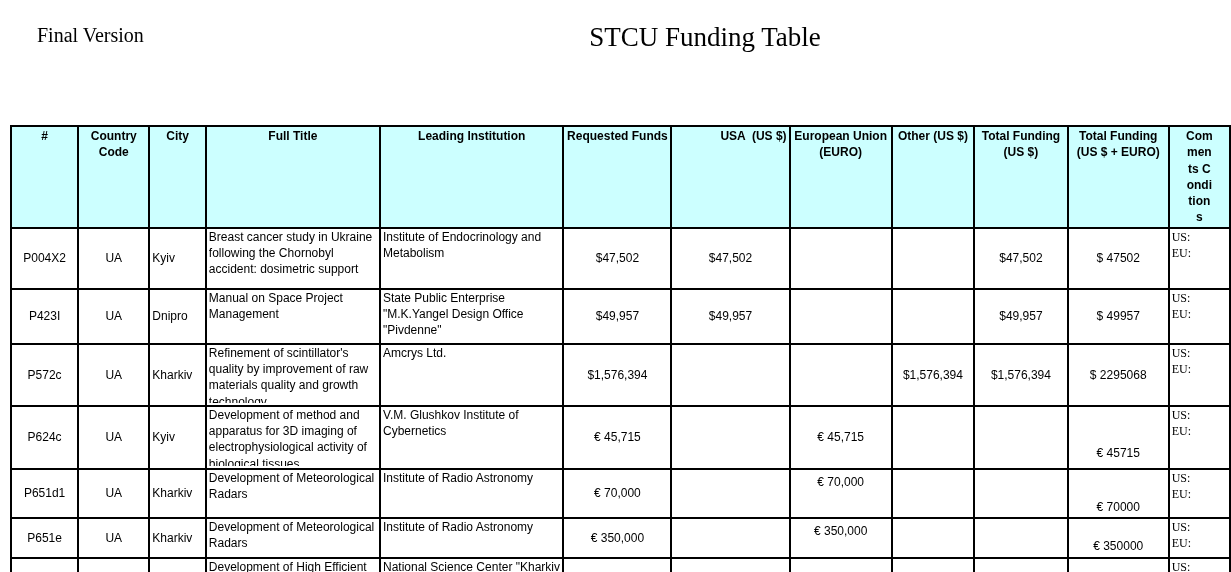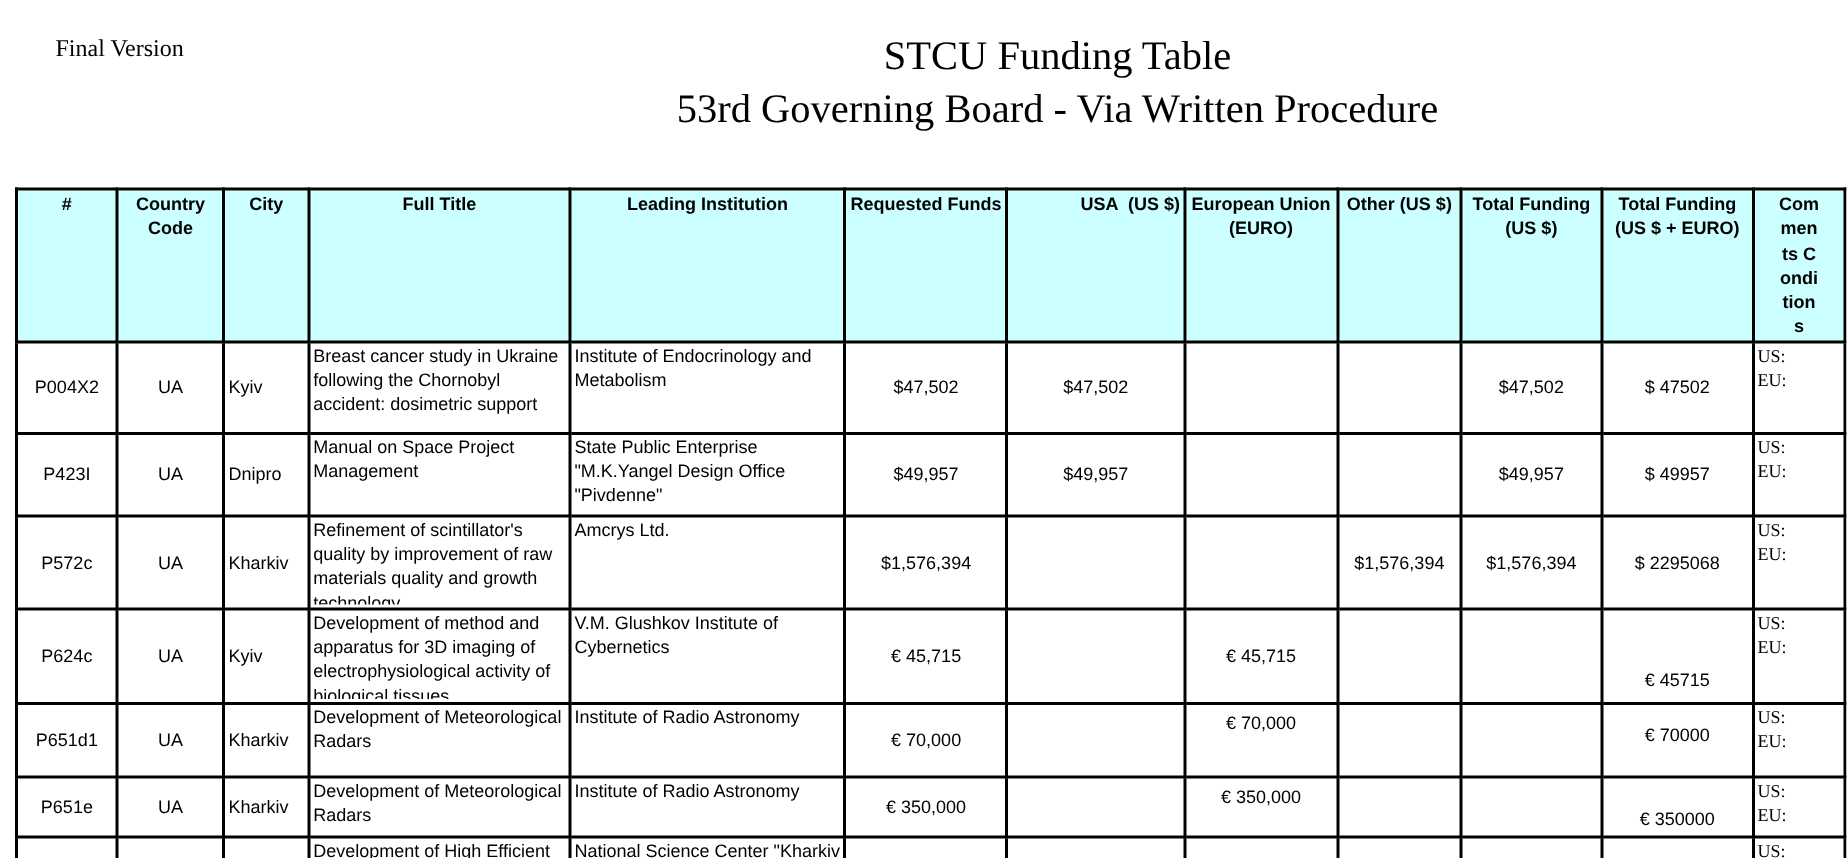--- a/index.html
+++ b/index.html
@@ -1,37 +1,36 @@
 <!DOCTYPE html>
 <html><head>
 <meta charset="utf-8">
 <style>
   html, body { margin: 0; padding: 0; background: #ffffff; }
   body { width: 1231px; height: 572px; overflow: hidden; position: relative; font-family: "Liberation Sans", sans-serif; color: #000; }
-  .final-version { position: absolute; left: 37px; top: 24px; font-family: "Liberation Serif", "DejaVu Serif", serif; font-size: 16px; }
+  .final-version { position: absolute; left: 37px; top: 24px; font-family: "Liberation Serif", "DejaVu Serif", serif; font-size: 20px; }
   .title-block { position: absolute; left: 330px; width: 750px; top: 20px; text-align: center; font-family: "Liberation Serif", "DejaVu Serif", serif; font-size: 27px; line-height: 35px; }
   .title-block div { white-space: nowrap; }
   table.funding { position: absolute; left: 10px; top: 125px; border-collapse: collapse; table-layout: fixed; }
   table.funding td, table.funding th { border: 2px solid #000; padding: 0 2px; font-size: 12px; line-height: 16.3px; overflow: hidden; vertical-align: middle; }
   table.funding th { background: #ccffff; font-weight: bold; vertical-align: top; text-align: center; padding-top: 1px; }
   .c { text-align: center; }
   .l { text-align: left; }
   .top { vertical-align: top !important; }
   .bottomish { vertical-align: bottom !important; padding-bottom: 6px !important; }
   .comments { vertical-align: top !important; font-family: Liberation Serif, serif; }
   tr.partial td { height: 4px; padding: 0; }
 </style>
 </head>
 <body>
 
 <div class="final-version">Final Version</div>
 
 <div class="title-block">
   <div>STCU Funding Table</div>
-  <div>53rd Governing Board - Via Written Procedure</div>
 </div>
 
 <table class="funding">
   <colgroup>
     <col style="width:68px">
       <col style="width:72px">
       <col style="width:57px">
       <col style="width:177px">
       <col style="width:188px">
       <col style="width:108px">
@@ -142,21 +141,21 @@
       <td class="c">P651d1</td>
       <td class="c">UA</td>
       <td class="l">Kharkiv</td>
       <td class="l top">Development of Meteorological Radars</td>
       <td class="l top">Institute of Radio Astronomy</td>
       <td class="c">€ 70,000</td>
       <td class="c"></td>
       <td class="c top" style="padding-top:4px">€ 70,000</td>
       <td class="c"></td>
       <td class="c"></td>
-      <td class="c" style="vertical-align:bottom;padding-bottom:18px">€ 70000</td>
+      <td class="c" style="vertical-align:bottom;padding-bottom:1px">€ 70000</td>
       <td class="l comments">
           <div>US:</div>
           <div>EU:</div>
         </td>
     </tr>
 
     <tr style="height:40px">
       <td class="c">P651e</td>
       <td class="c">UA</td>
       <td class="l">Kharkiv</td>

